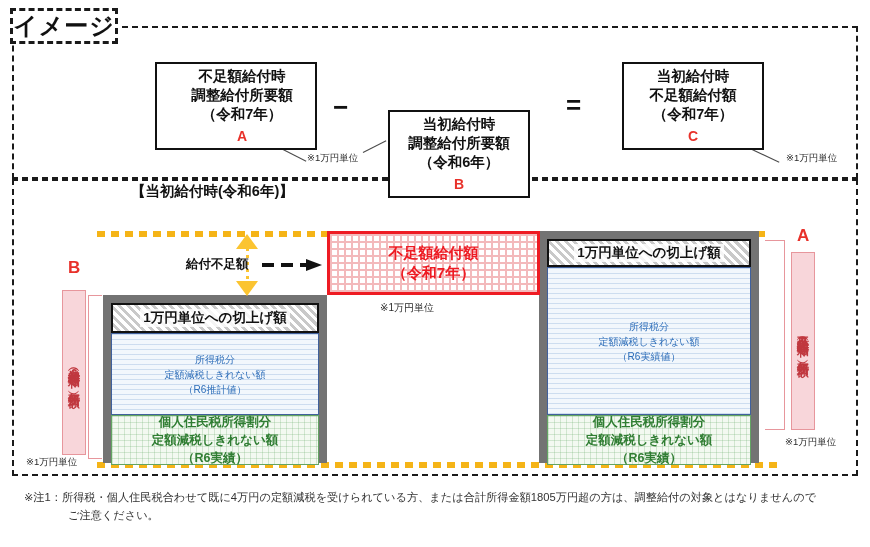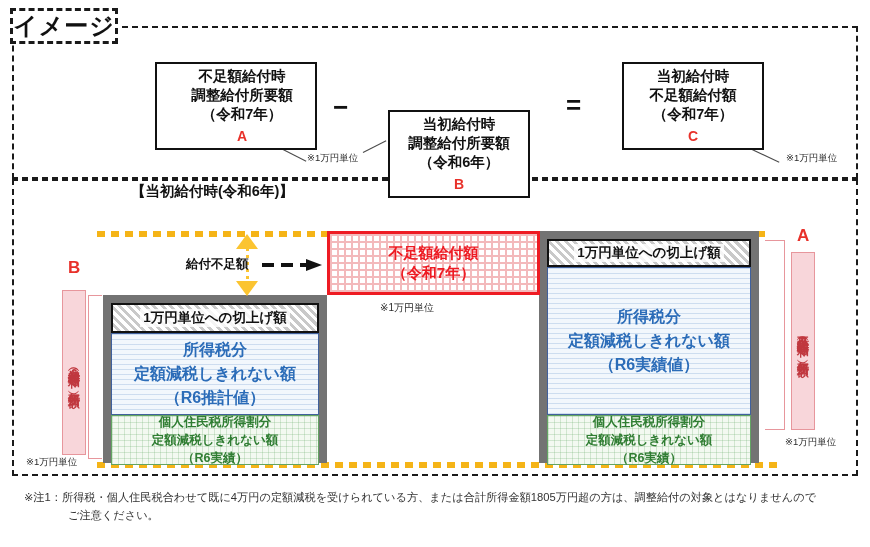--- a/index.html
+++ b/index.html
@@ -159,22 +159,22 @@
     background: rgba(255,255,255,0.82);
     padding: 0 3px;
   }
   
   .seg-blue {
     border: 1.5px solid #41619c;
     background-color: #f2f7fc;
     background-image: repeating-linear-gradient(
       to bottom, rgba(120,160,210,0.30) 0 1px, rgba(255,255,255,0) 1px 5px);
     color: #2b6cb8;
-    font-size: 16px;
-    font-weight: bold;
+    font-size: 10px;
+    font-weight: normal;
     line-height: 1.5;
   }
   
   .seg-green {
     border: 1.5px solid #63a463;
     background-color: #f3f9f1;
     background-image:
       repeating-linear-gradient(to right,  rgba(120,180,120,0.28) 0 1px, rgba(255,255,255,0) 1px 6px),
       repeating-linear-gradient(to bottom, rgba(120,180,120,0.28) 0 1px, rgba(255,255,255,0) 1px 6px);
     color: #2f7d32;

